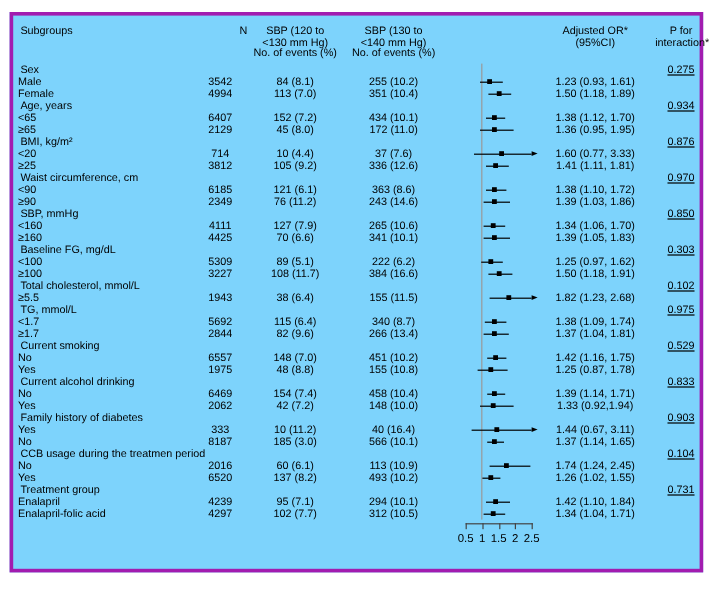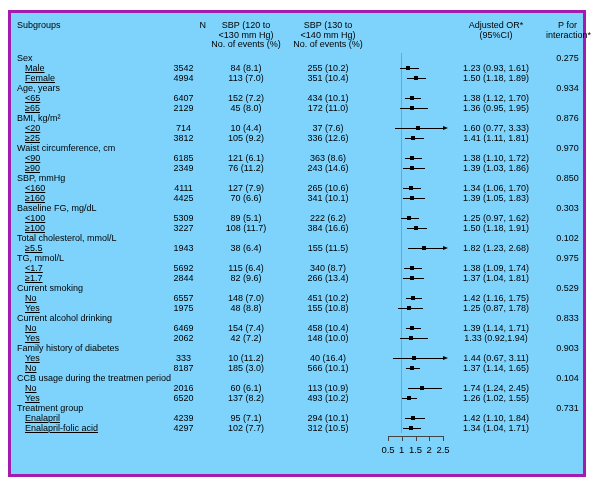--- a/index.html
+++ b/index.html
@@ -11,25 +11,25 @@
   .hdr{font-size:9px;line-height:9.5px;}
   .hdr .c{white-space:pre-line;}
   .hdr .h-sub{padding-left:6px;text-align:left;}
   .hdr .h-n{text-align:right;}
   .hdr .h-e{text-align:center;}
   .hdr .h-or,.hdr .h-p{text-align:center;}
   #rows{position:relative;margin-top:3px;}
   .row{height:10px;line-height:10px;font-size:9px;}
   .row .c{white-space:nowrap;overflow:visible;}
   .row .label{padding-left:6px;}
-  .row.item .label{padding-left:14px;text-decoration:underline;}
+  .row.item .label{padding-left:4px;}
   .row .n{text-align:center;}
   .row .e1,.row .e2{text-align:center;}
   .row .or{text-align:center;}
-  .row .p{text-align:center;}
+  .row .p{text-align:center;text-decoration:underline;}
   .plotcell{position:relative;}
   .scale{position:relative;margin-left:18px;width:55px;height:10px;}
   .ci{position:absolute;top:5px;height:1px;background:#000;}
   .sq{position:absolute;top:3px;width:4px;height:4px;background:#000;}
   .arrow{display:none;position:absolute;left:55px;top:3px;width:0;height:0;
     border-left:5px solid #000;border-top:2.5px solid transparent;border-bottom:2.5px solid transparent;}
   .refline{position:absolute;left:390px;top:0;bottom:0;width:1px;background:#9a9a9a;z-index:0;}
   .row{position:relative;z-index:1;}
   .axis{position:relative;height:26px;}
   .axis-line{position:absolute;left:377px;top:3px;width:56px;border-top:1px solid #444;}

